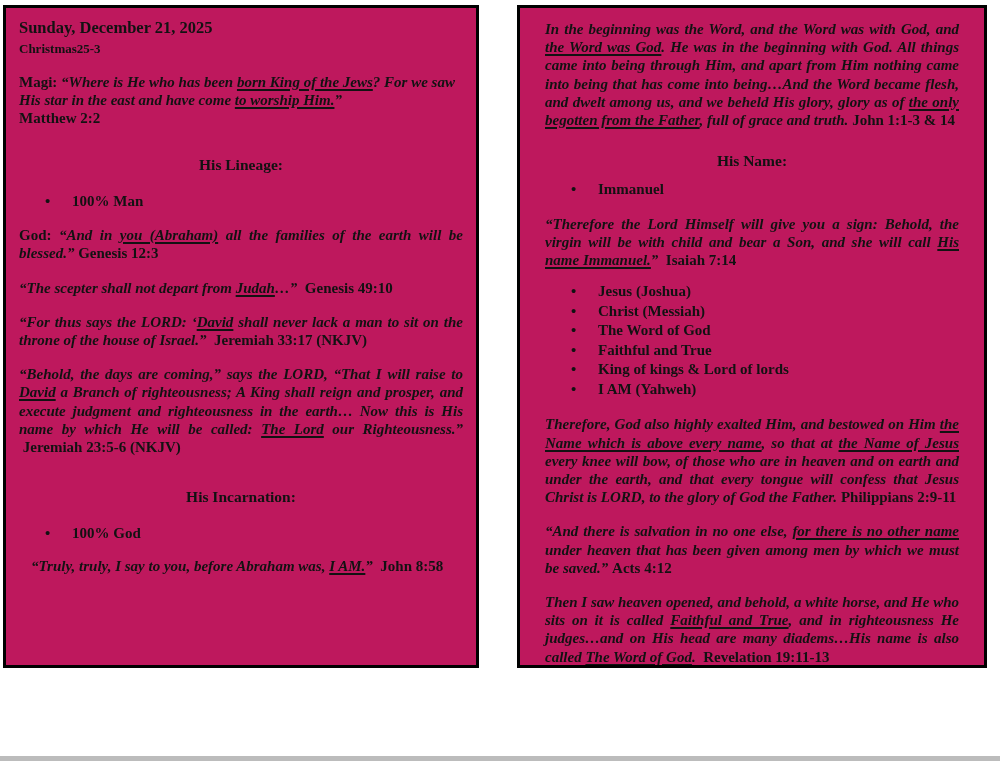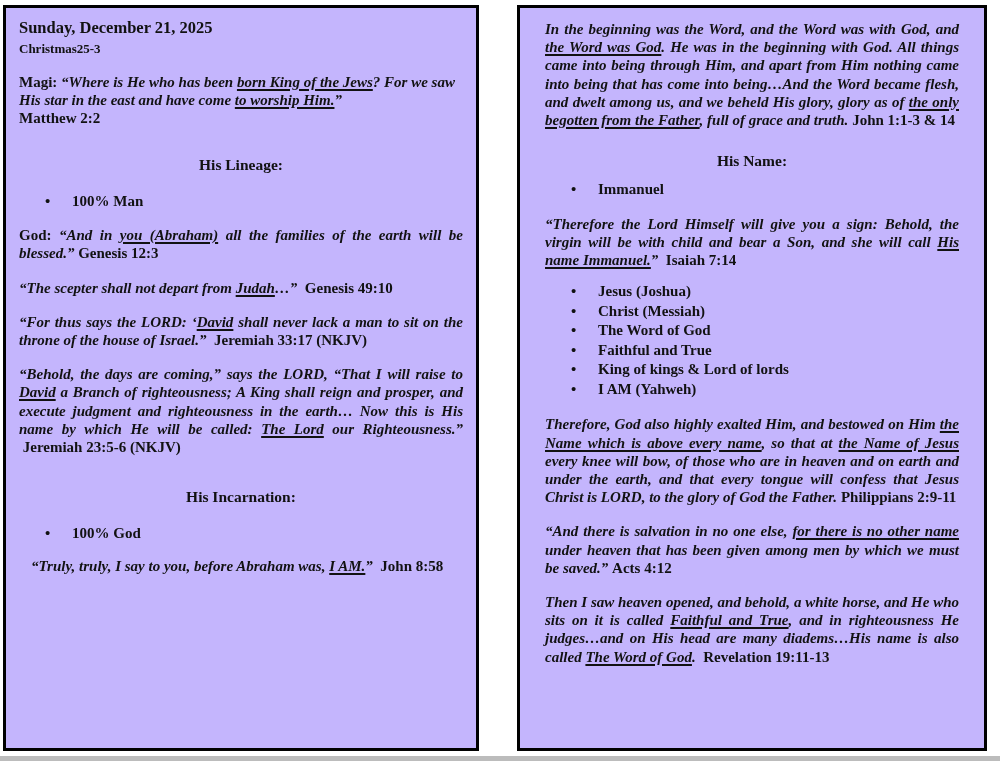--- a/index.html
+++ b/index.html
@@ -2,22 +2,22 @@
 <html><head>
 <meta charset="utf-8">
 <style>
   html,body{margin:0;padding:0;}
   body{
     width:1000px;height:761px;position:relative;background:#ffffff;
     font-family:"Liberation Serif","DejaVu Serif",serif;
     font-weight:700;color:#121212;overflow:hidden;
   }
   .page{
-    position:absolute;top:5px;height:746px;box-sizing:border-box;
-    border:3px solid #000;background:#c4b5fd;overflow:hidden;
+    position:absolute;top:5px;height:663px;box-sizing:border-box;
+    border:3px solid #000;background:#be185d;overflow:hidden;
   }
   .page-left{left:3px;width:476px;padding:9px 13px;}
   .page-right{left:517px;width:470px;padding:12px 25px;}
   p,h1,h2,ul{margin:0;padding:0;}
   .date{font-size:16.5px;line-height:22px;}
   .code{font-size:13px;line-height:16px;margin-top:2px;}
   .title{font-size:18.5px;line-height:24px;text-align:center;margin:13px 0 38px;}
   .title .tline{display:block;}
   .para{font-size:15px;line-height:18.2px;text-align:justify;margin-top:16px;}
   .para.noj{text-align:left;}

